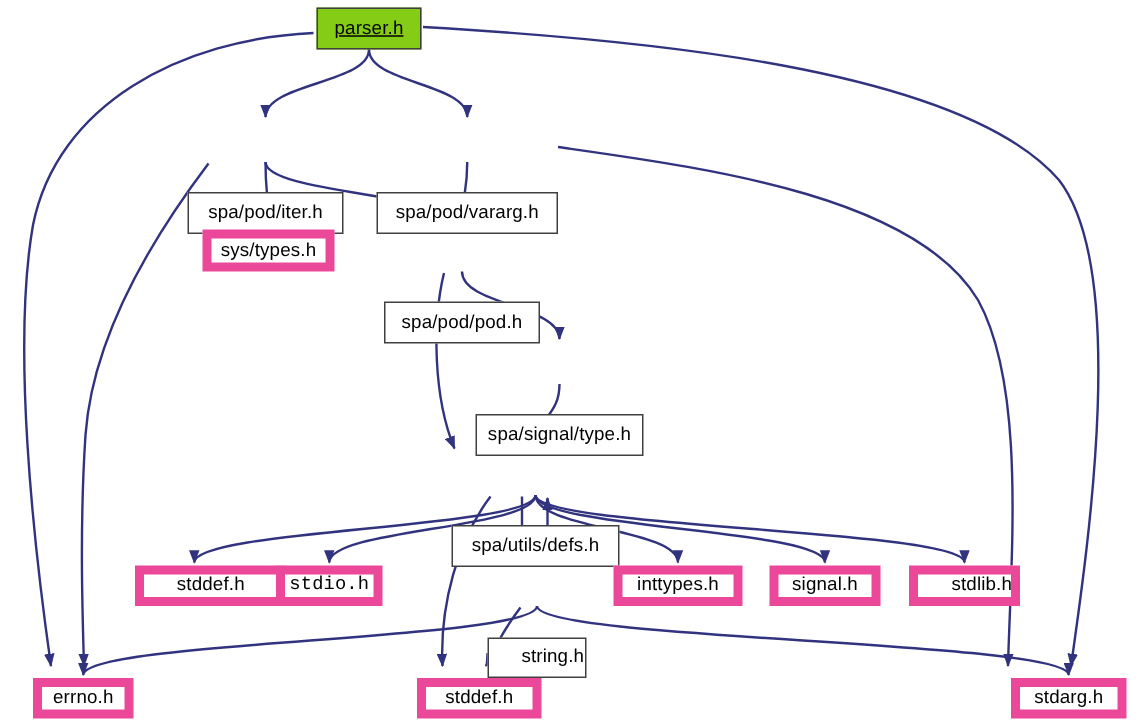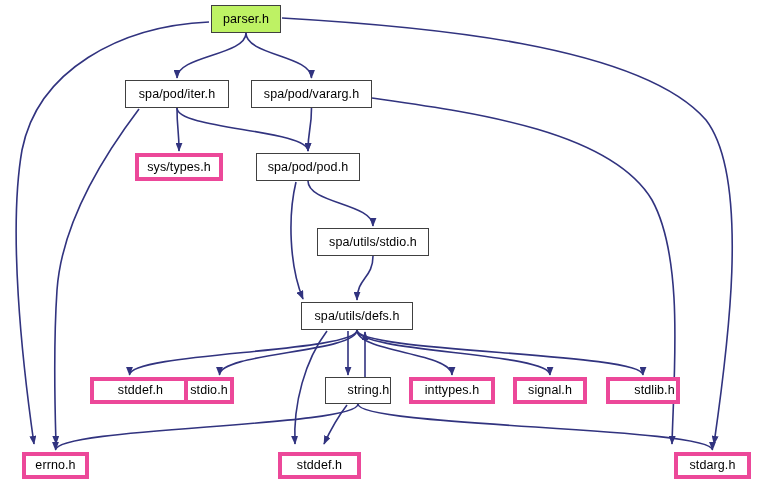--- a/index.html
+++ b/index.html
@@ -24,34 +24,36 @@
     height: 485px;
     pointer-events: none;
   }
   .node {
     position: absolute;
     box-sizing: border-box;
     display: flex;
     align-items: center;
     justify-content: center;
     background: #ffffff;
-    border: 4px solid #ec4899;
+    border: 6px solid #ec4899;
     color: #000000;
     font-size: 12.5px;
     line-height: 1;
     white-space: nowrap;
     letter-spacing: 0.1px;
     z-index: 5;
   }
   .node.linked {
     border: 1.6px solid #404040;
+    margin-top: 48px;
   }
   .node.current {
     border: 1.6px solid #404040;
-    background: #bef264;
+    background: #84cc16;
+    text-decoration: underline;
   }
   .node-label {
     display: block;
     padding: 0 2px;
     transform: translateY(-0.5px);
   }
 </style>
 </head>
 <body>
 
@@ -100,29 +102,29 @@
       <div class="node linked" style="left: 251px; top: 80px; width: 121px; height: 28px;">
         <span class="node-label">spa/pod/vararg.h</span>
       </div>
       <div class="node plain" style="left: 135px; top: 153px; width: 88px; height: 28px;">
         <span class="node-label">sys/types.h</span>
       </div>
       <div class="node linked" style="left: 256px; top: 153px; width: 104px; height: 28px; align-items: center;">
         <span class="node-label">spa/pod/pod.h</span>
       </div>
       <div class="node linked" style="left: 317px; top: 228px; width: 112px; height: 28px;">
-        <span class="node-label">spa/utils/stdio.h</span>
+        <span class="node-label">spa/signal/type.h</span>
       </div>
       <div class="node linked" style="left: 301px; top: 302px; width: 112px; height: 28px;">
         <span class="node-label">spa/utils/defs.h</span>
       </div>
       <div class="node plain" style="left: 90px; top: 377px; width: 101px; height: 27px;">
         <span class="node-label">stddef.h</span>
       </div>
-      <div class="node plain" style="left: 184px; top: 377px; width: 50px; height: 27px;">
+      <div class="node plain" style="left: 184px; top: 377px; width: 71px; height: 27px; font-family: Liberation Mono, monospace;">
         <span class="node-label">stdio.h</span>
       </div>
       <div class="node linked" style="left: 325px; top: 377px; width: 66px; height: 27px; padding-left: 21px;">
         <span class="node-label">string.h</span>
       </div>
       <div class="node plain" style="left: 409px; top: 377px; width: 86px; height: 27px;">
         <span class="node-label">inttypes.h</span>
       </div>
       <div class="node plain" style="left: 513px; top: 377px; width: 74px; height: 27px; text-align: right;">
         <span class="node-label">signal.h</span>

